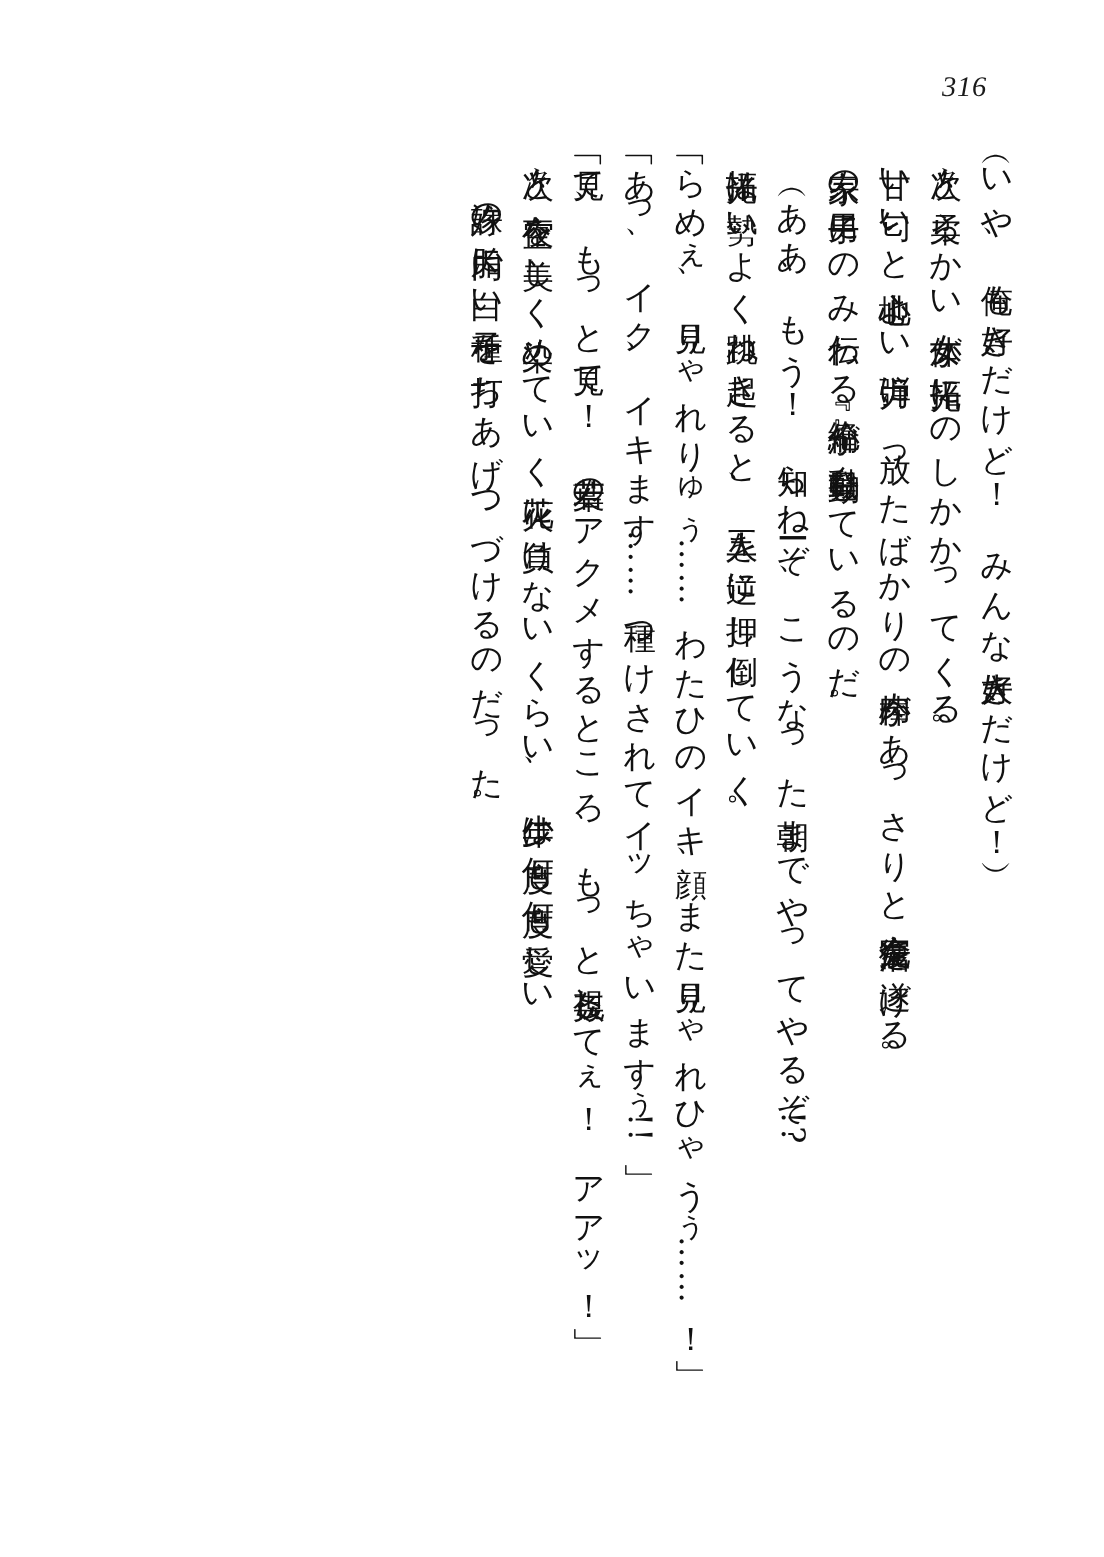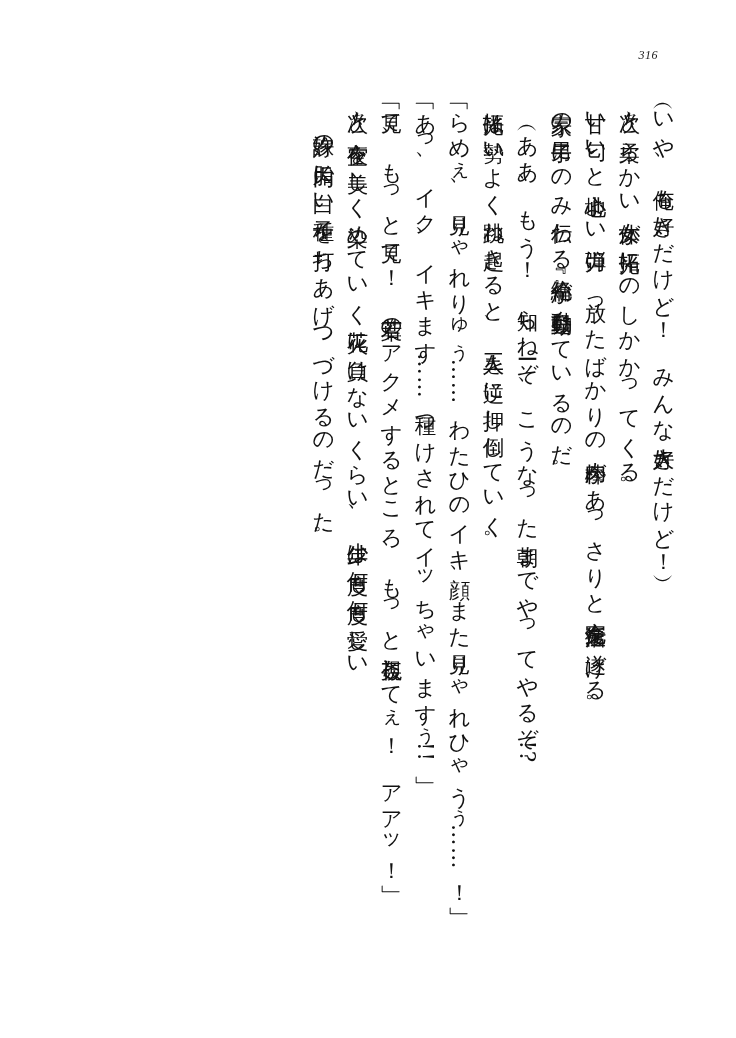--- a/index.html
+++ b/index.html
@@ -16,21 +16,21 @@
     height: 1038px;
     background: #ffffff;
     overflow: hidden;
   }
   .page-number {
     position: absolute;
     top: 48px;
     right: 78px;
     font-family: "Liberation Serif", "DejaVu Serif", serif;
     font-style: italic;
-    font-size: 12px;
+    font-size: 19px;
     color: #1a1a1a;
     letter-spacing: 0.5px;
   }
   .text-body {
     position: absolute;
     top: 96px;
     right: 62px;
     height: 880px;
     width: 600px;
     display: flex;

